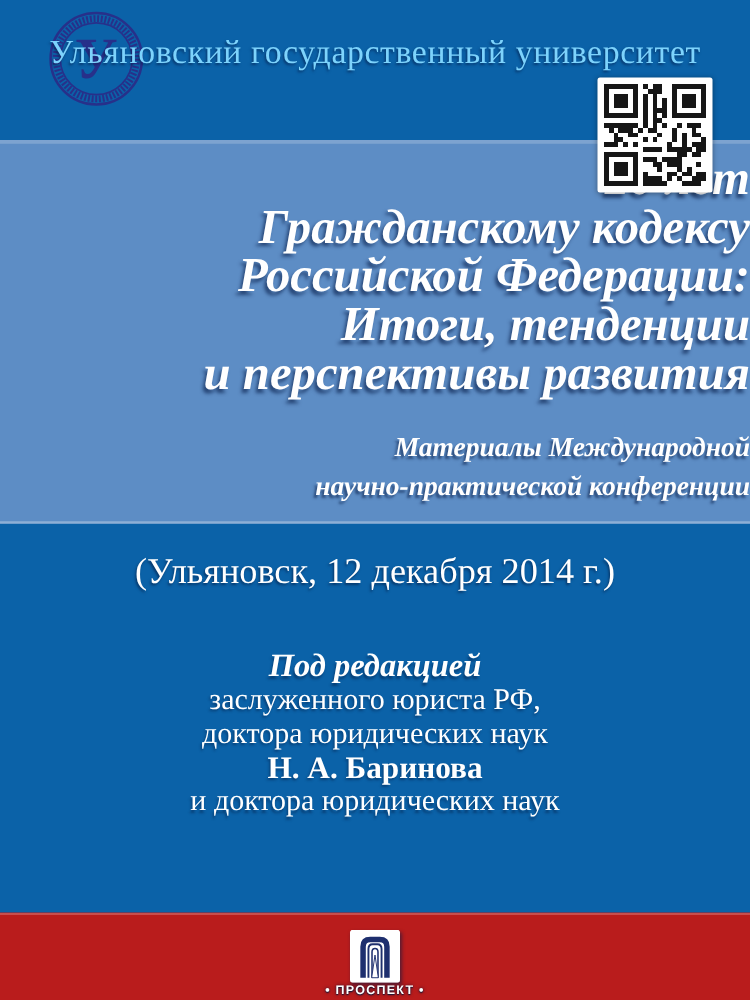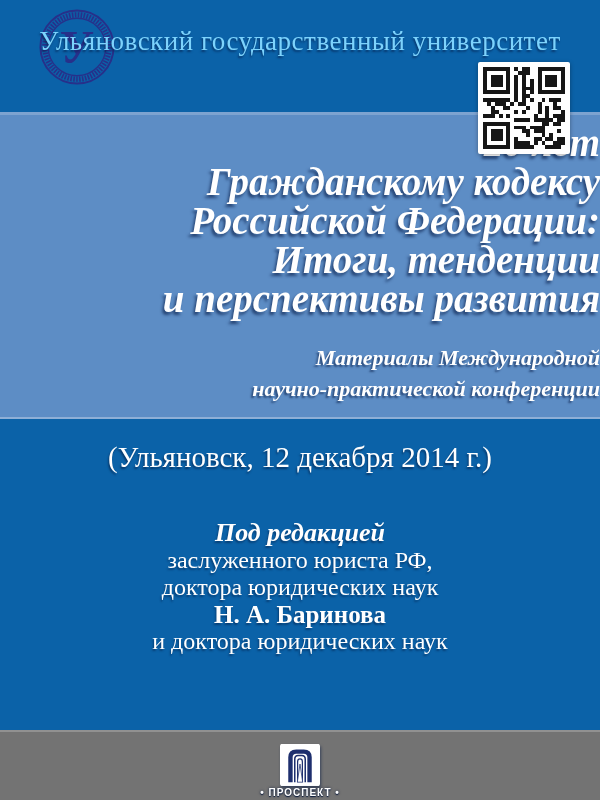--- a/index.html
+++ b/index.html
@@ -11,21 +11,21 @@
   }
   
   .light-panel{
     position:absolute;top:112px;left:0;right:0;height:307px;
     background:#5d8dc5;
     box-shadow:inset 0 3px 0 rgba(255,255,255,.20), inset 0 -2px 0 rgba(255,255,255,.30);
     text-align:right;box-sizing:border-box;padding-top:11px;font-style:italic;
   }
   .bottom-band{
     position:absolute;top:730px;left:0;right:0;height:70px;
-    background:#737373;
+    background:#b91c1c;
     box-shadow:inset 0 2px 0 rgba(255,255,255,.22);
     display:flex;flex-direction:column;align-items:center;
   }
   
   .uni-name{
     position:absolute;top:26px;left:0;right:0;text-align:center;
     color:#7dd3fc;font-size:27px;letter-spacing:.5px;
     text-shadow:-1px 2px 2px rgba(4,24,66,.55);
   }
   .emblem{position:absolute;left:38px;top:8px;width:78px;height:78px;}

